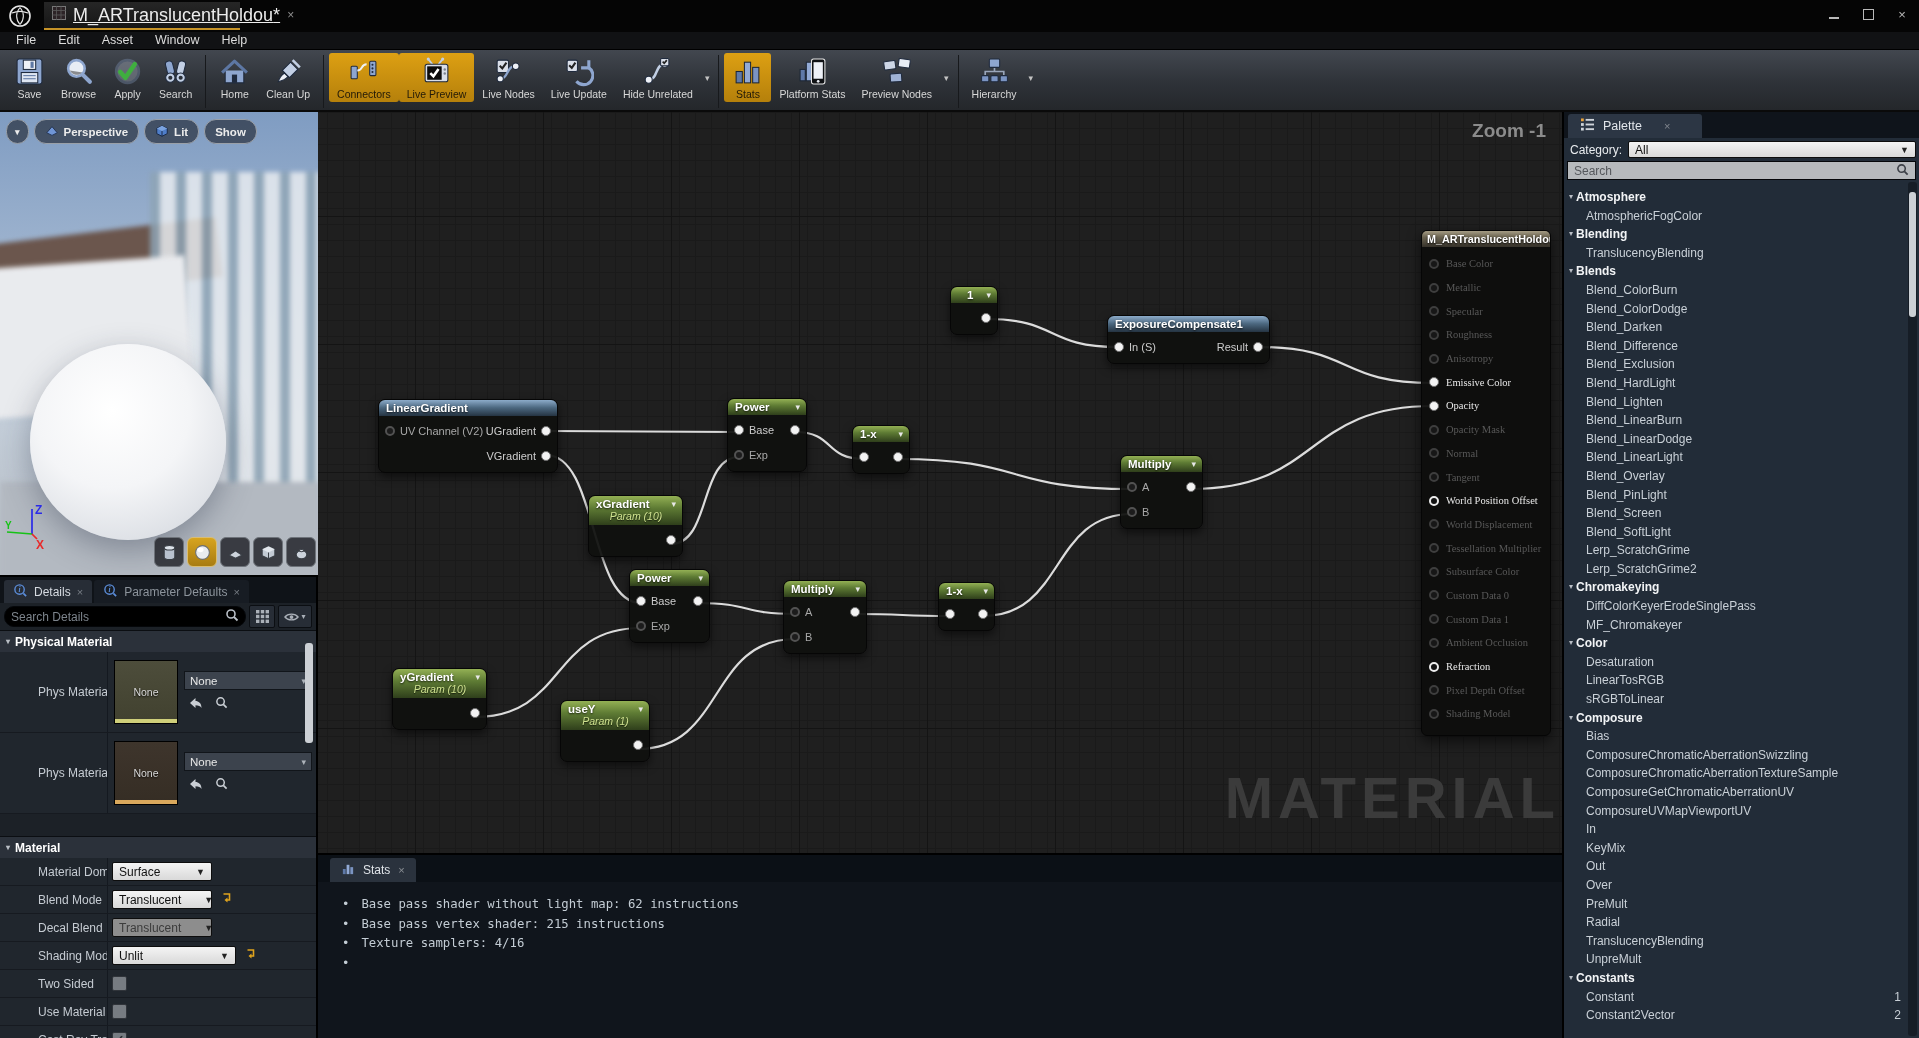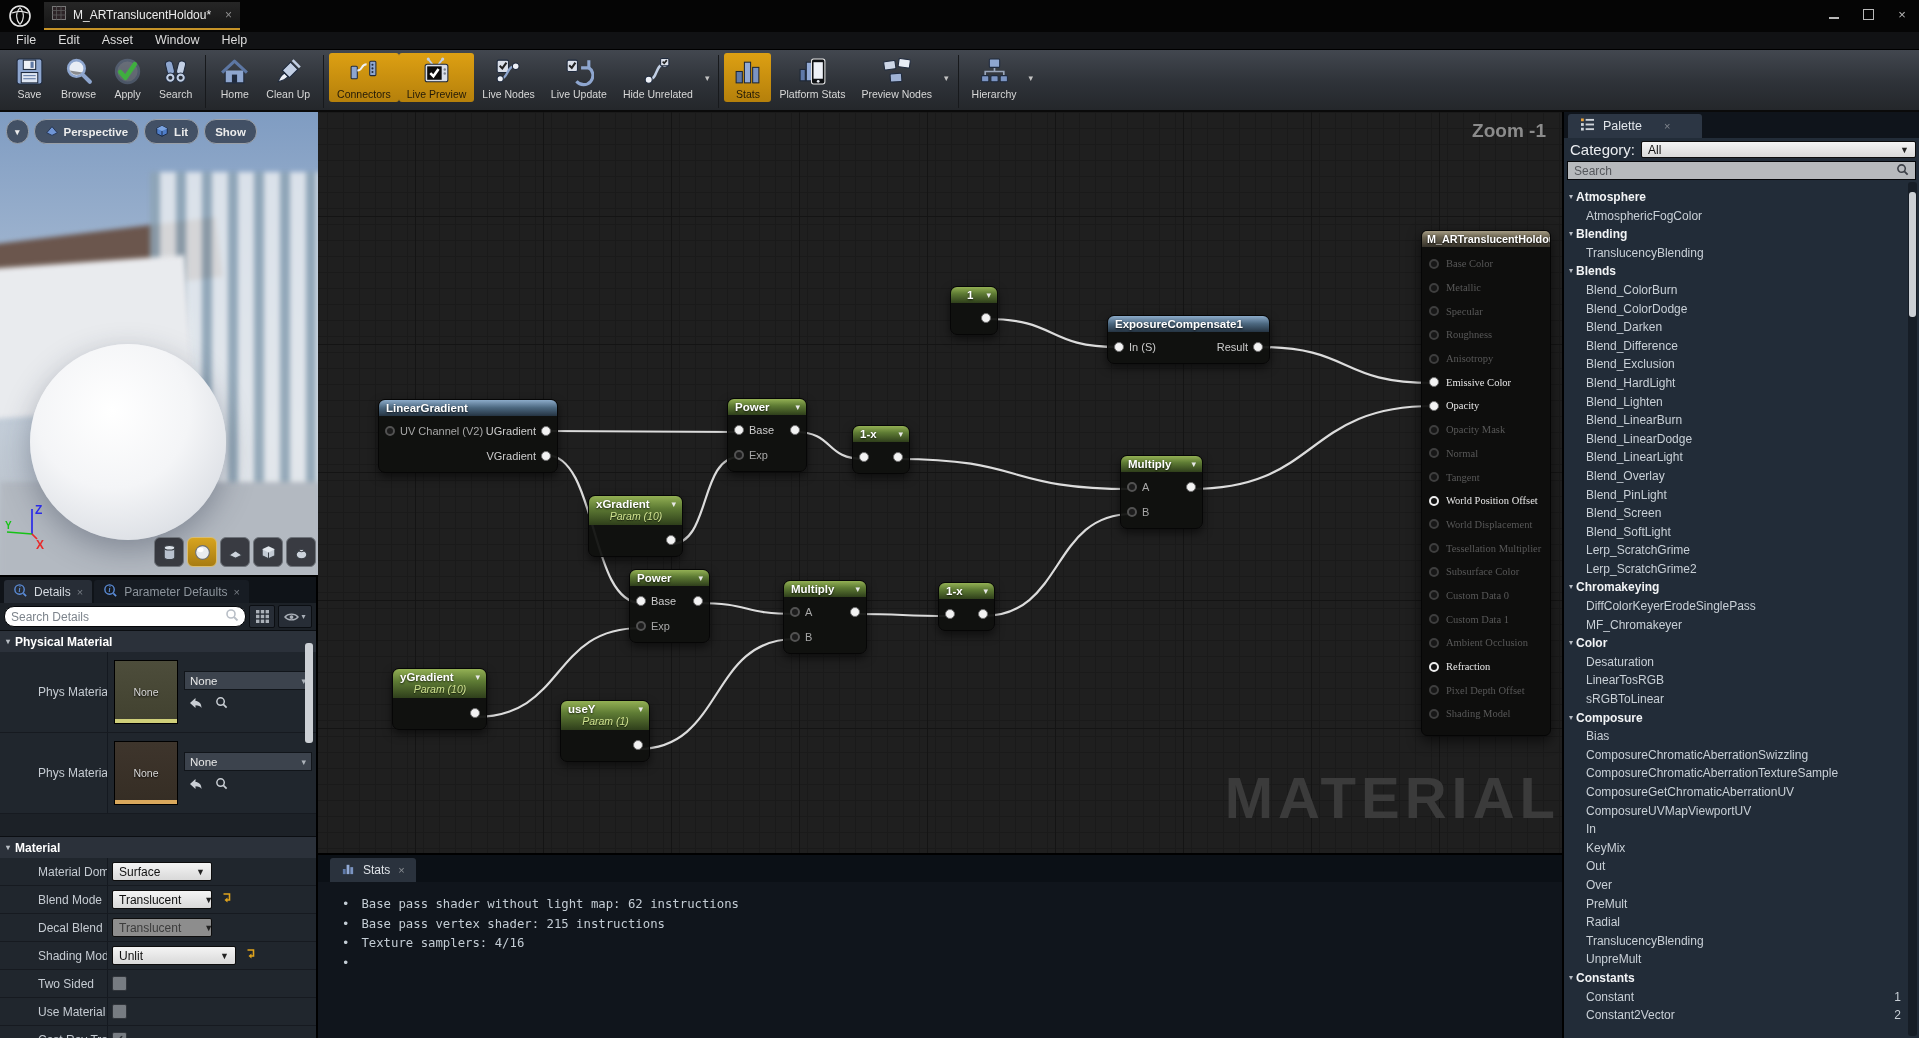--- a/index.html
+++ b/index.html
@@ -1,21 +1,21 @@
 <!DOCTYPE html>
 <html><head>
 <meta charset="utf-8">
 <style>
   html,body{margin:0;padding:0;background:#000;}
   #app{position:relative;width:1919px;height:1038px;background:#0c0c0c;font-family:"Liberation Sans",sans-serif;overflow:hidden;color:#ddd;-webkit-font-smoothing:antialiased;}
   
   #titlebar{position:absolute;left:0;top:0;width:100%;height:32px;background:#050505;}
   #ue-logo{position:absolute;left:8px;top:4px;width:24px;height:24px;}
   #doc-tab{position:absolute;left:44px;top:2px;height:28px;width:196px;background:linear-gradient(#262626,#161616);border-bottom:2px solid #c79428;display:flex;align-items:center;gap:7px;padding:0 8px;box-sizing:border-box;}
-  #doc-tab .t-title{font-size:12px;color:#ececec;white-space:nowrap;}
+  #doc-tab .t-title{font-size:18px;color:#ececec;white-space:nowrap;text-decoration:underline;}
   #doc-tab .t-close{color:#8f8f8f;font-size:12px;margin-left:auto;}
   #win-controls{position:absolute;right:0;top:0;height:28px;display:flex;}
   .wbtn{width:34px;height:28px;display:flex;align-items:center;justify-content:center;color:#b9b9b9;font-size:13px;}
   .wbtn .mini{display:block;width:10px;border-top:2px solid #b9b9b9;margin-top:8px;}
   .wbtn .maxi{display:block;width:9px;height:9px;border:1.5px solid #b9b9b9;}
   
   #menubar{position:absolute;left:0;top:32px;width:100%;height:17px;background:#111214;display:flex;align-items:center;padding-left:5px;box-sizing:border-box;}
   .menu-item{font-size:12.5px;color:#dcdcdc;padding:0 11px;line-height:17px;}
   
   #toolbar{position:absolute;left:0;top:49px;width:100%;height:63px;background:linear-gradient(180deg,#42474f 0%,#2e3238 55%,#24272b 100%);border-top:1px solid #000;border-bottom:2px solid #0a0a0a;display:flex;align-items:flex-start;padding:3px 4px 0 6px;box-sizing:border-box;}
@@ -44,21 +44,21 @@
   .sbtn svg{width:19px;height:19px;}
   #axis-gizmo{position:absolute;left:4px;bottom:26px;}
   
   #details{position:absolute;left:0;top:575px;width:318px;height:463px;background:#1c2127;border-top:2px solid #000;border-right:2px solid #000;box-sizing:border-box;overflow:hidden;}
   #dtabs{height:26px;background:#0f1318;display:flex;align-items:flex-end;gap:2px;padding-left:4px;}
   .dtab{height:23px;display:flex;align-items:center;gap:6px;padding:0 9px;font-size:12px;border-radius:3px 3px 0 0;white-space:nowrap;overflow:hidden;}
   .dtab.active{background:#272d36;color:#d6dbe1;}
   .dtab.inactive{background:#171c23;color:#8d949c;max-width:158px;}
   .dtab .dclose{color:#767c84;font-size:11px;}
   #dsearchrow{height:27px;display:flex;align-items:center;gap:3px;padding:0 4px;background:#1c2127;}
-  #dsearch{flex:1;height:19px;background:#ffffff;border:1px solid #05070a;border-radius:10px;color:#7d848c;font-size:12px;display:flex;align-items:center;padding:0 6px;}
+  #dsearch{flex:1;height:19px;background:#000000;border:1px solid #05070a;border-radius:10px;color:#7d848c;font-size:12px;display:flex;align-items:center;padding:0 6px;}
   #dsearch .mag{margin-left:auto;}
   .dicon-btn{width:24px;height:21px;background:#272d36;border:1px solid #0b0e12;border-radius:2px;display:flex;align-items:center;justify-content:center;gap:2px;}
   .sechdr{height:21px;background:#2b313a;border-top:1px solid #0b0e12;display:flex;align-items:center;color:#fff;font-weight:bold;font-size:12px;padding-left:6px;gap:5px;}
   .sechdr .tri{color:#b9bec5;font-size:8px;}
   .phys-row{height:80px;display:flex;background:#20262d;border-bottom:1px solid #161a20;}
   .dlabel-col{width:108px;flex:0 0 108px;display:flex;align-items:center;padding-left:38px;box-sizing:border-box;font-size:12px;color:#c6ccd3;border-right:1px solid #141920;white-space:nowrap;overflow:hidden;}
   .thumb{width:62px;height:62px;margin:8px 6px;position:relative;border:1px solid #000;display:flex;align-items:center;justify-content:center;font-size:10.5px;color:#d8d8d8;text-shadow:0 1px 2px #000;}
   .thumb.olive{background:linear-gradient(#4d4d3b,#41412f);}
   .thumb.brown{background:linear-gradient(#3e352c,#352d24);}
   .thumb .bbar{position:absolute;left:0;right:0;bottom:0;height:4px;}
@@ -116,21 +116,21 @@
   #stats-tab .dclose{color:#8b9096;font-size:11px;}
   #stats-content{padding:13px 0 0 24px;}
   .sline{font-family:"DejaVu Sans Mono",monospace;font-size:12.3px;color:#c3ccd4;line-height:19.6px;display:flex;gap:12px;}
   .sline .bullet{color:#c3ccd4;}
   
   #palette{position:absolute;left:1562px;top:112px;width:357px;height:926px;background:#222c38;border-left:2px solid #000;box-sizing:border-box;overflow:hidden;}
   #ptab-strip{height:26px;background:#0f141b;display:flex;align-items:flex-end;padding-left:4px;}
   #ptab{height:24px;background:#2c3644;border-radius:3px 3px 0 0;display:flex;align-items:center;gap:8px;padding:0 12px;font-size:12.5px;color:#e3e7ec;min-width:110px;}
   #ptab .dclose{color:#828890;font-size:11px;margin-left:14px;}
   #pcat{height:21px;display:flex;align-items:center;padding:1px 3px 0 6px;gap:6px;}
-  #pcat .clabel{font-size:15px;color:#e9ecef;white-space:nowrap;}
+  #pcat .clabel{font-size:12px;color:#e9ecef;white-space:nowrap;}
   #pcat .sel{flex:1;height:17px;}
   #psearch-row{height:21px;padding:1px 3px;}
   #psearch{height:17px;background:#b7babd;color:#55585c;font-size:12px;display:flex;align-items:center;padding:0 6px;border:1px solid #05070a;}
   #psearch .mag{margin-left:auto;}
   #plist{padding-top:5px;}
   .prow{height:18.6px;line-height:18.6px;font-size:12px;display:flex;white-space:nowrap;}
   .prow.phead{color:#f2f4f6;font-weight:bold;padding-left:5px;gap:3px;}
   .prow.phead .ptri{font-size:8px;color:#b9bec5;font-weight:normal;}
   .prow.pitem{color:#c9d0d7;padding-left:22px;justify-content:space-between;padding-right:18px;}
   .prow .pval{color:#c9d0d7;}

